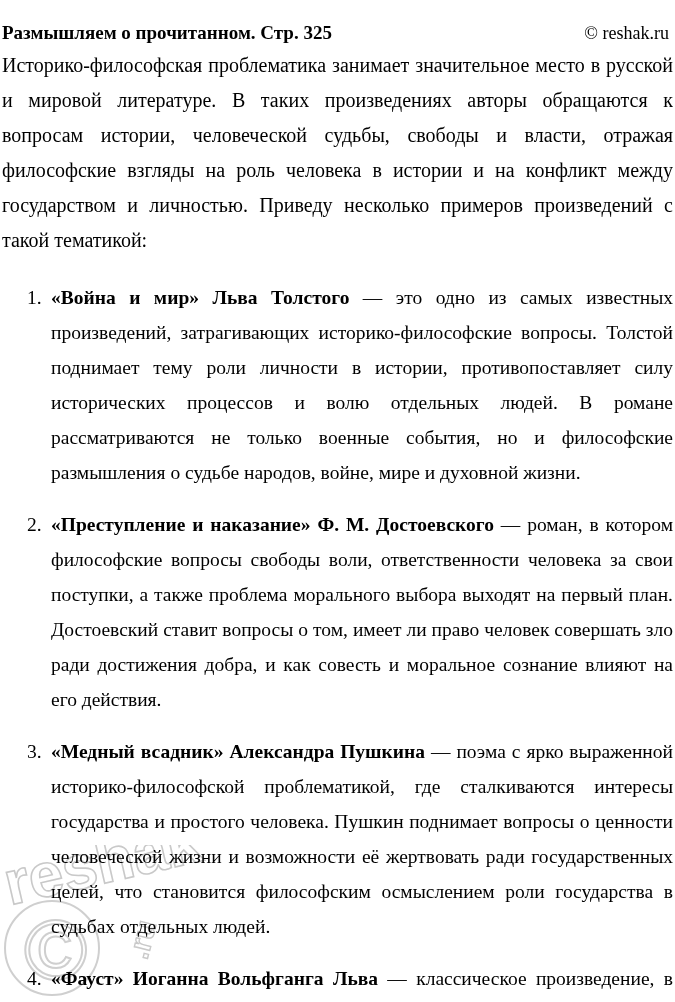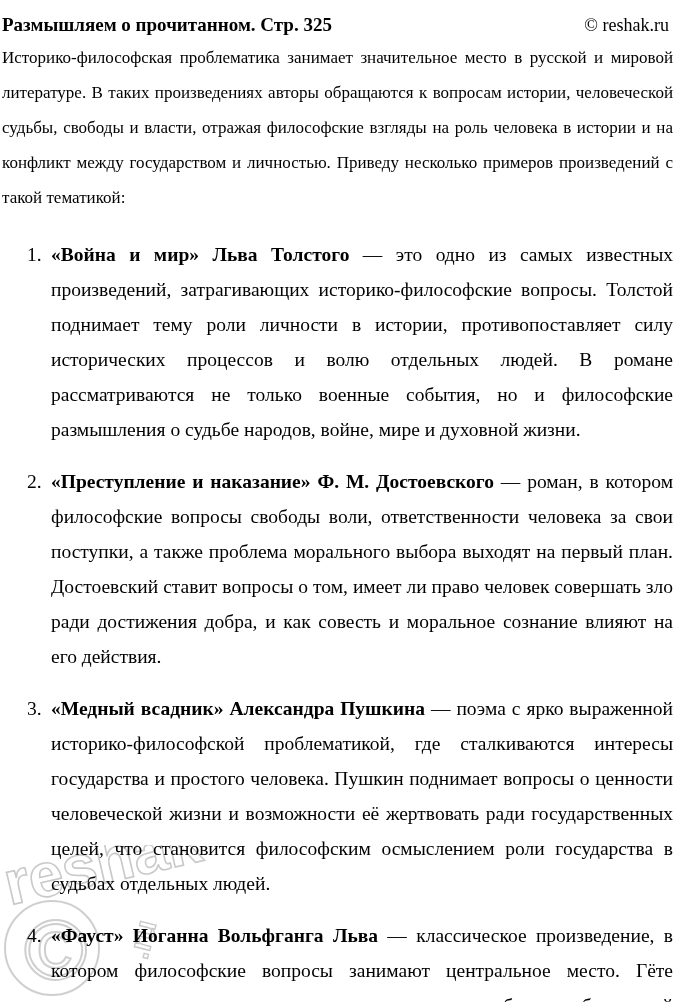--- a/index.html
+++ b/index.html
@@ -27,20 +27,21 @@
   }
 
   
   .header {
     position: relative;
     display: flex;
     align-items: flex-start;
     justify-content: space-between;
     padding: 14px 2px 0 2px;
     height: 26px;
+    margin-top: 8px;
   }
   .header-title {
     font-size: 19px;
     font-weight: bold;
     line-height: 22px;
     letter-spacing: 0px;
     white-space: nowrap;
   }
   .header-credit {
     font-size: 18px;
@@ -55,21 +56,21 @@
   
   .content {
     position: relative;
     padding: 0 2px 0 2px;
     z-index: 2;
   }
 
   p.intro {
     margin: 0;
     padding: 0;
-    font-size: 17px;
+    font-size: 20px;
     line-height: 35px;
     text-align: justify;
     text-justify: inter-word;
     text-indent: 0;
     hyphens: none;
   }
 
   ol.examples {
     list-style: none;
     margin: 0;

